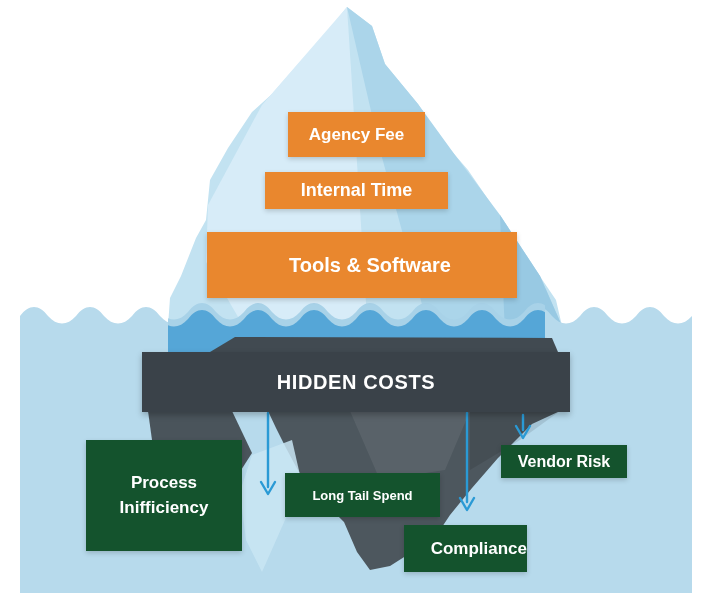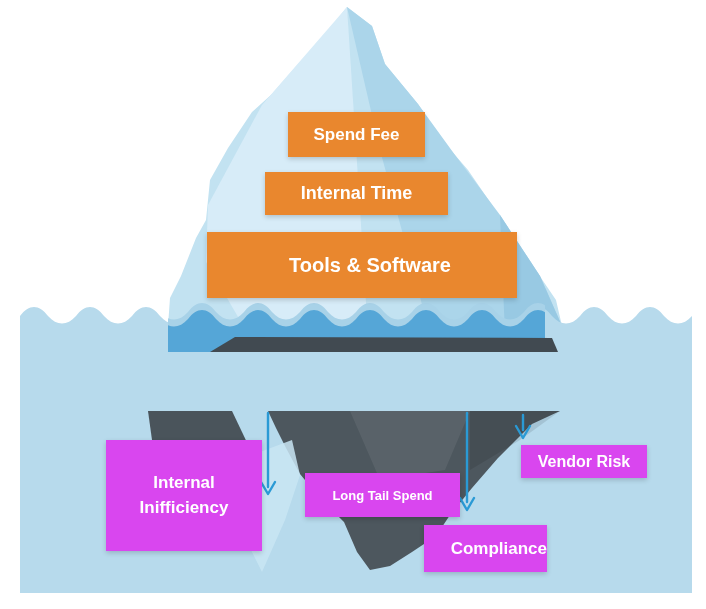--- a/index.html
+++ b/index.html
@@ -14,29 +14,29 @@
   .label-box{
     position:absolute;
     display:flex;align-items:center;justify-content:center;
     text-align:center;
     color:#ffffff;
     font-weight:700;
     box-shadow:0 2px 5px rgba(0,0,0,0.18);
     box-sizing:border-box;
   }
   .orange{background:#E9872E;}
-  .dark{background:#d946ef;margin-left:20px;}
+  .dark{background:#14532d;}
   .banner{
     background:#3A4249;
     letter-spacing:0.6px;
     box-shadow:0 3px 6px rgba(0,0,0,0.25);
   }
   
   .box-agency   {left:288px;top:112px;width:137px;height:45px;font-size:17px;}
-  .box-internal {left:265px;top:172px;width:183px;height:43px;font-size:18px;}
+  .box-internal {left:265px;top:172px;width:183px;height:37px;font-size:18px;}
   .box-tools    {left:207px;top:232px;width:310px;height:66px;font-size:20px;padding-left:16px;}
   
   .box-banner   {left:142px;top:352px;width:428px;height:60px;font-size:20px;}
   
   .box-process  {left:86px; top:440px;width:156px;height:111px;font-size:17px;line-height:1.45;padding:0 14px;}
   .box-longtail {left:285px;top:473px;width:155px;height:44px;font-size:13px;}
   .box-compliance{left:404px;top:525px;width:123px;height:47px;font-size:17px;justify-content:flex-end;}
   .box-vendor   {left:501px;top:445px;width:126px;height:33px;font-size:16px;}
 </style>
 </head>
@@ -115,32 +115,35 @@
         <path d="M460,498 L467,510 L474,498"></path>
       </g>
       <g>
         <path d="M523,415 L523,430"></path>
         <path d="M516,426 L523,438 L530,426"></path>
       </g>
     </g>
   </svg>
 
   <div class="label-box orange box-agency">
-    <span>Spend Fee</span>
+    <span>Agency Fee</span>
   </div>
   <div class="label-box orange box-internal">
     <span>Internal Time</span>
   </div>
   <div class="label-box orange box-tools">
     <span>Tools &amp; Software</span>
   </div>
 
+  <div class="label-box banner box-banner">
+    <span>HIDDEN COSTS</span>
+  </div>
 
   <div class="label-box dark box-process">
-    <span>Internal Inifficiency</span>
+    <span>Process Inifficiency</span>
   </div>
   <div class="label-box dark box-longtail">
     <span>Long Tail Spend</span>
   </div>
   <div class="label-box dark box-compliance">
     <span>Compliance</span>
   </div>
   <div class="label-box dark box-vendor">
     <span>Vendor Risk</span>
   </div>

